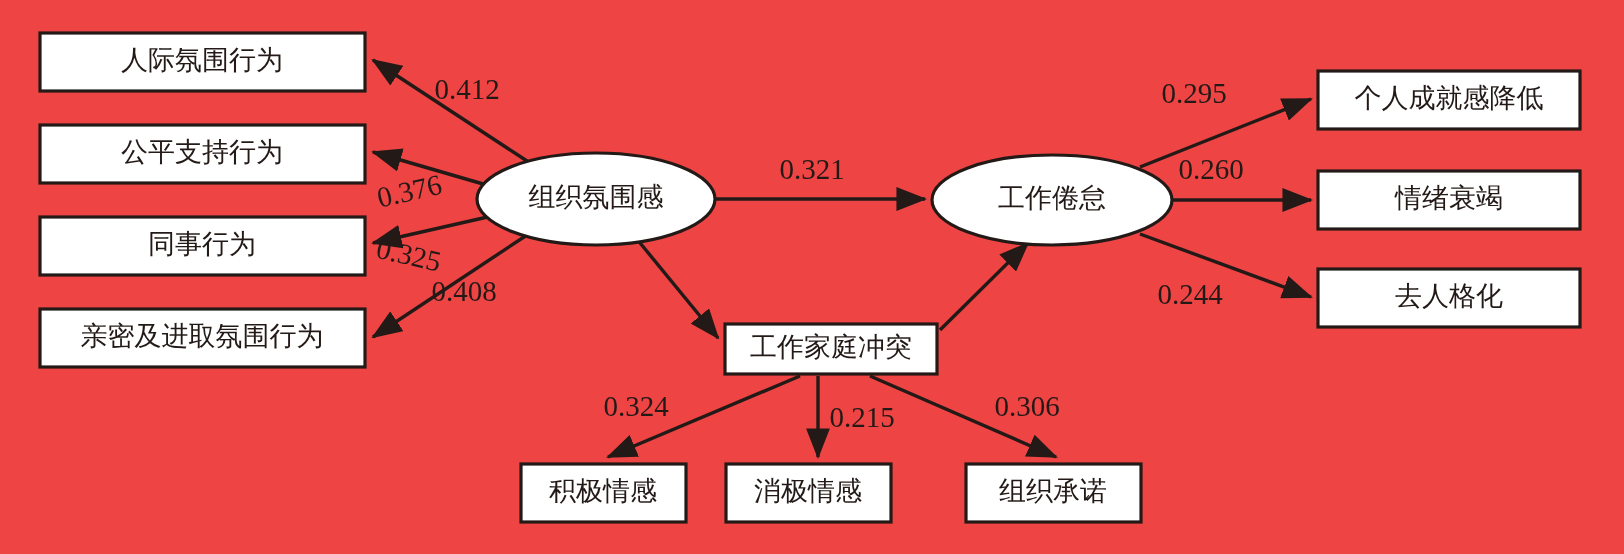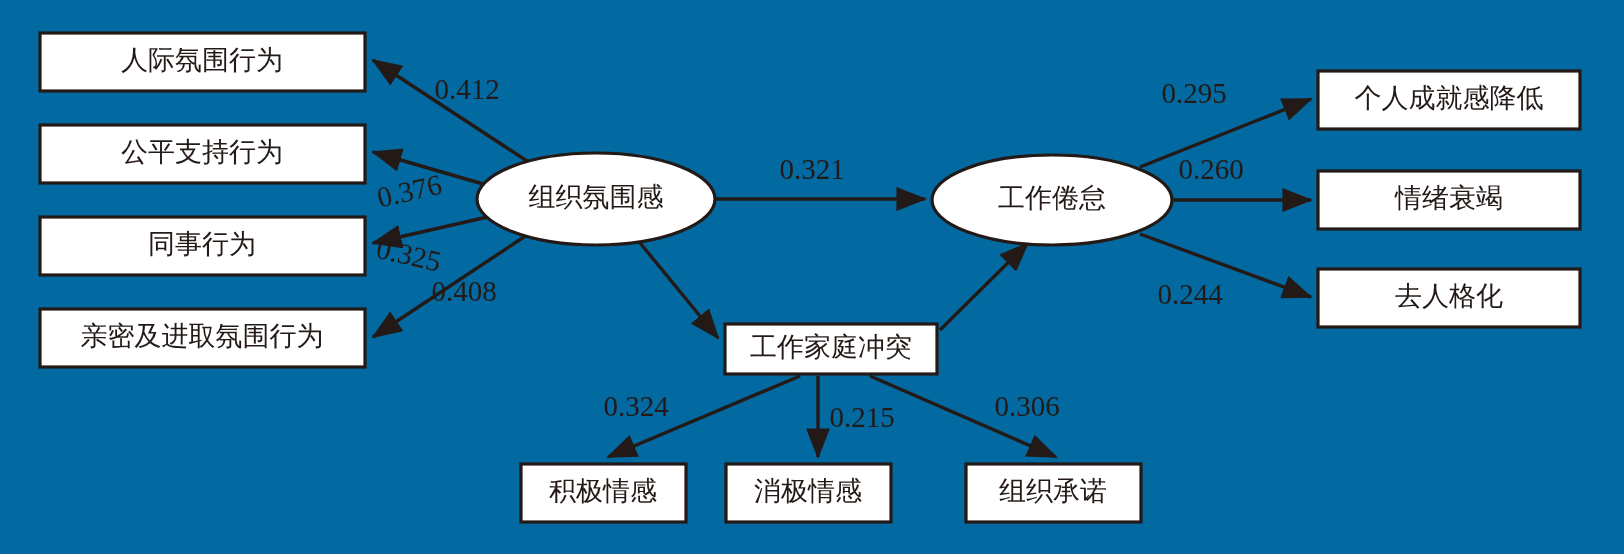--- a/index.html
+++ b/index.html
@@ -10,21 +10,21 @@
   body {
     width: 1624px;
     height: 554px;
     font-family: "Liberation Serif", "DejaVu Serif", serif;
     overflow: hidden;
   }
   #diagram-root {
     position: relative;
     width: 1624px;
     height: 554px;
-    background: #0369a1;
+    background: #ef4444;
   }
   svg.diagram {
     display: block;
     width: 1624px;
     height: 554px;
   }
   .node-box {
     fill: #ffffff;
     stroke: #231a17;
     stroke-width: 3.2;

